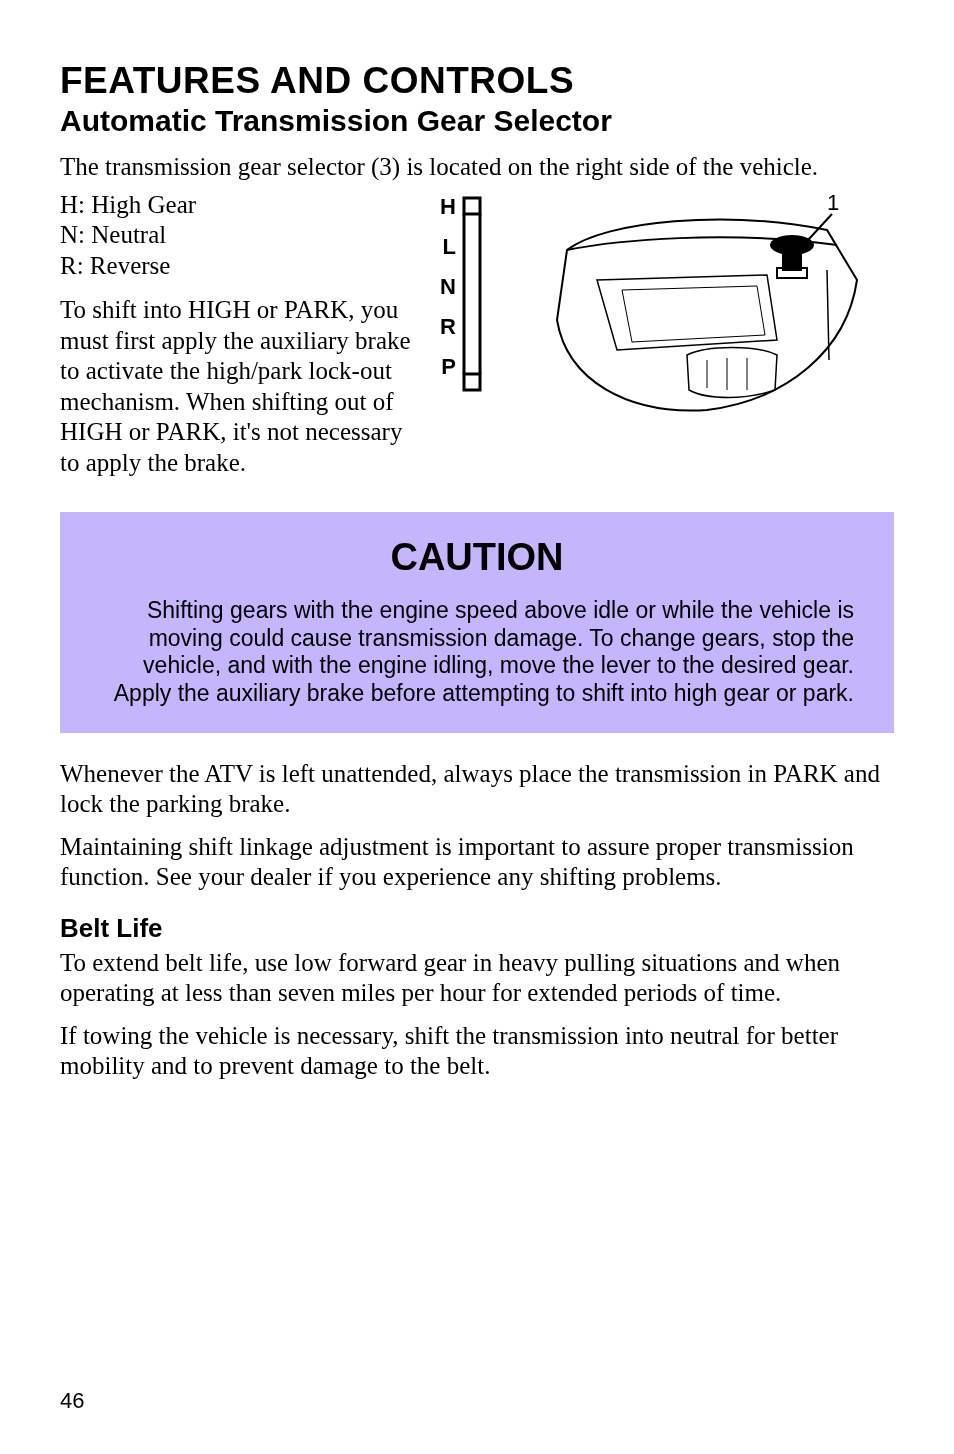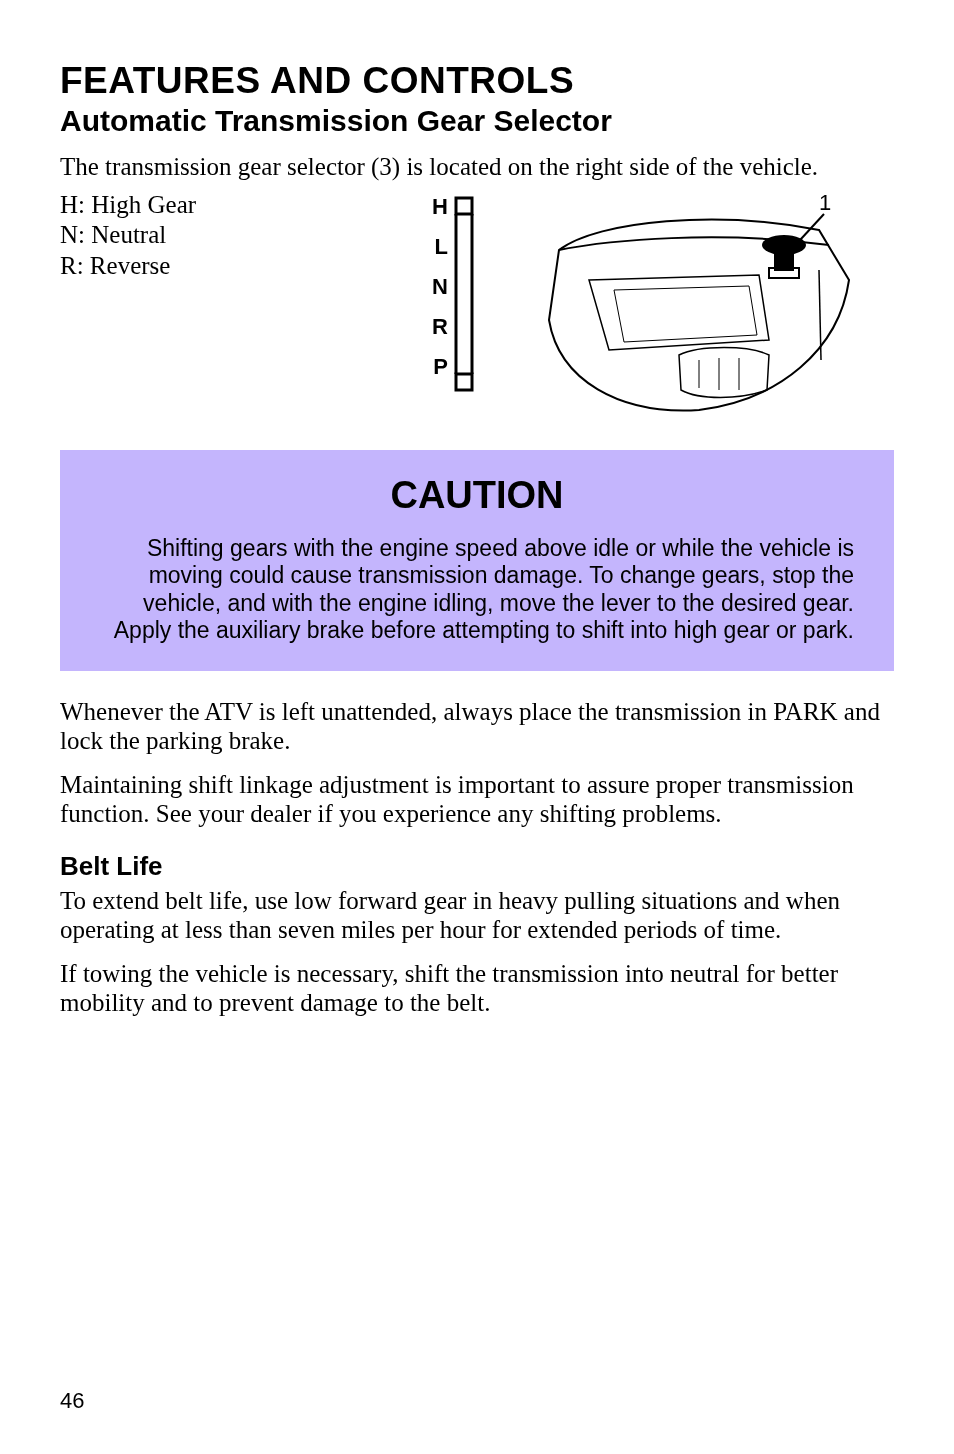--- a/index.html
+++ b/index.html
@@ -34,21 +34,21 @@
     line-height: 1.18;
     margin-top: 10px;
     margin-bottom: 14px;
   }
 
   .top-cols {
     display: flex;
     align-items: flex-start;
     margin-top: 8px;
     margin-bottom: 6px;
-    gap: 12px;
+    gap: 20px;
   }
   .left-col { flex: 0 0 360px; }
   .left-col p { font-size: 25px; line-height: 1.22; }
 
   .gear-col {
     flex: 0 0 60px;
     display: flex;
     align-items: flex-start;
     padding-top: 6px;
   }
@@ -109,20 +109,21 @@
 <h1 class="title sans">FEATURES AND CONTROLS</h1>
 <h2 class="subtitle sans">Automatic Transmission Gear Selector</h2>
 
 <p class="body">The transmission gear selector (3) is located on the right side of the vehicle.</p>
 
 <div class="top-cols">
   <div class="left-col">
     <p>H: High Gear</p>
     <p>N: Neutral</p>
     <p>R: Reverse</p>
+    <p class="body" style="margin-top:14px;">To shift into HIGH or PARK, you must first apply the auxiliary brake to activate the high/park lock-out mechanism. When shifting out of HIGH or PARK, it's not necessary to apply the brake.</p>
   </div>
 
   <div class="gear-col">
     <div class="letters">
       <span>H</span>
       <span>L</span>
       <span>N</span>
       <span>R</span>
       <span>P</span>
     </div>

